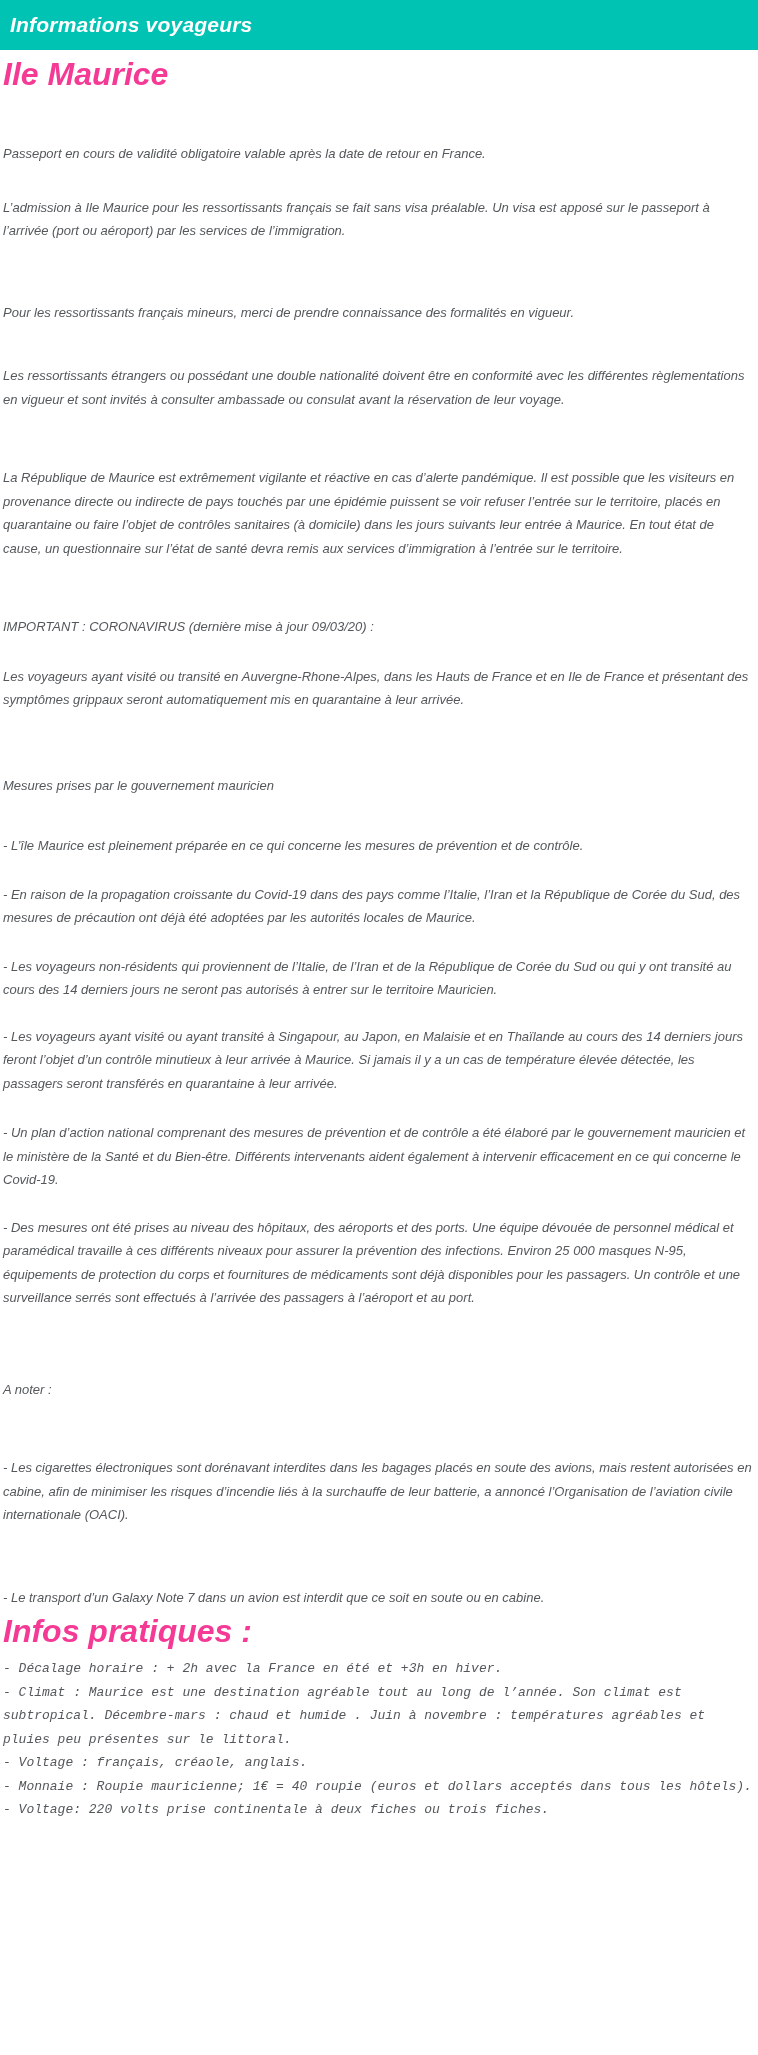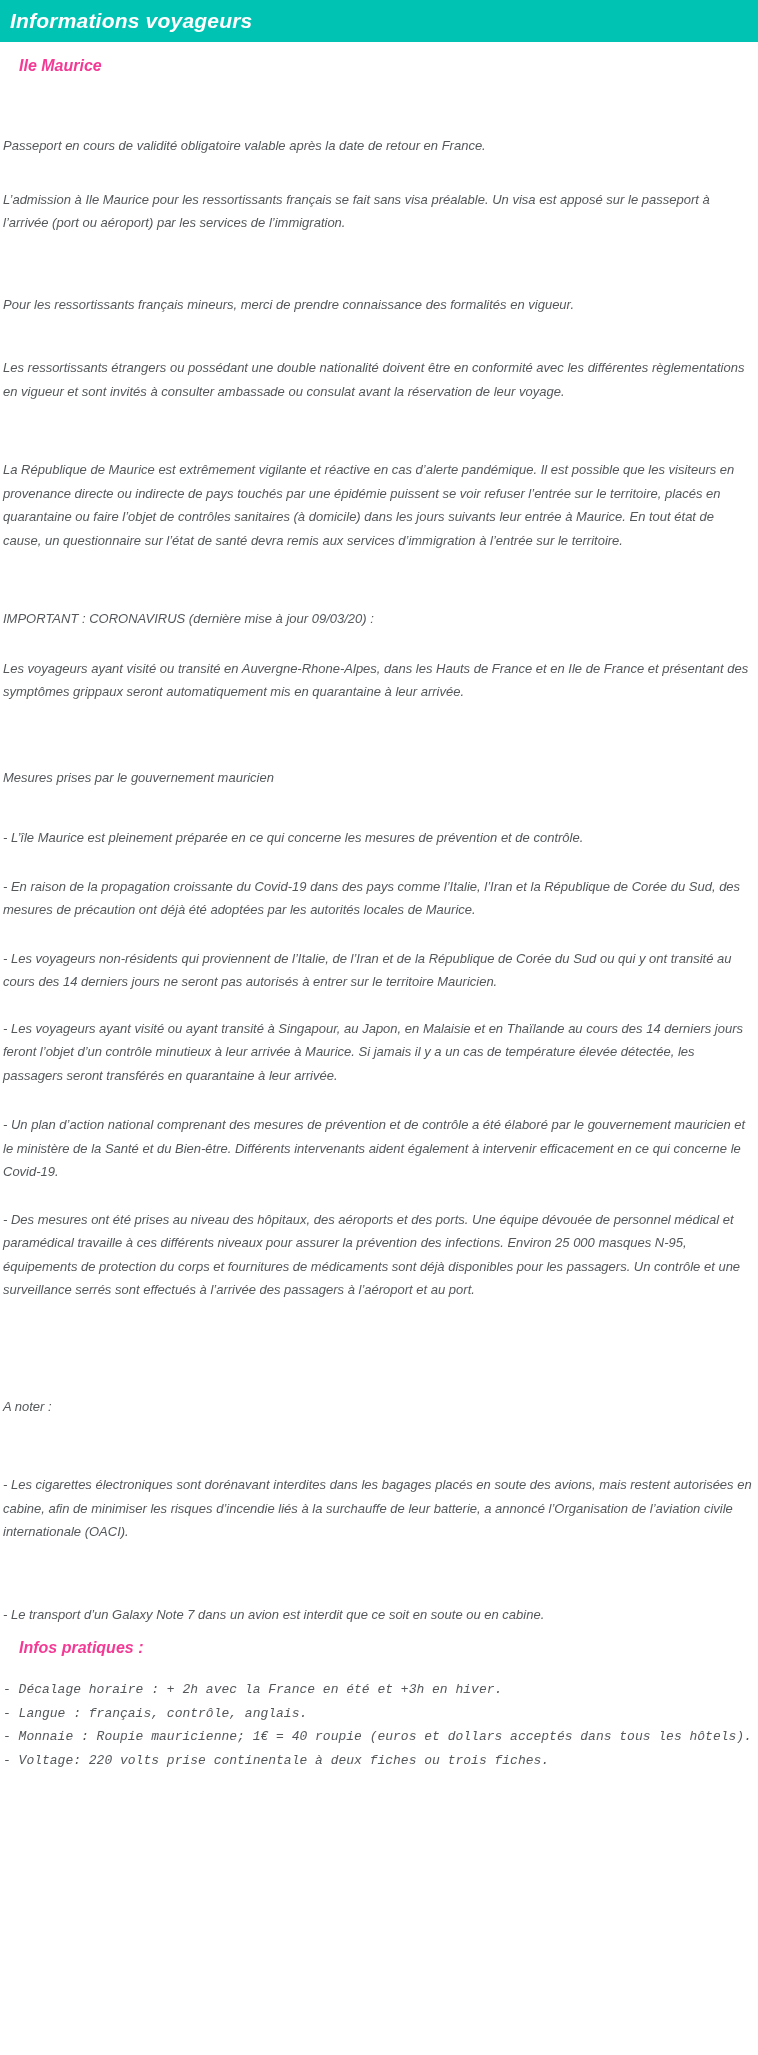--- a/index.html
+++ b/index.html
@@ -8,46 +8,46 @@
     background: #ffffff;
     width: 758px;
   }
   body {
     font-family: "Liberation Sans", sans-serif;
     font-style: italic;
     color: #54585b;
   }
   .topbar {
     background: #00c3b4;
-    height: 42px;
+    height: 50px;
     display: flex;
     align-items: center;
     padding: 0 10px;
     box-sizing: border-box;
   }
   .topbar-title {
     color: #ffffff;
     font-size: 21px;
     font-weight: 700;
     font-style: italic;
     margin: 0;
     letter-spacing: 0.2px;
   }
   .content {
     padding: 0 4px 6px 3px;
     font-size: 13px;
     line-height: 23.5px;
   }
   .section-heading {
     color: #f43a95;
-    font-size: 16px;
+    font-size: 32px;
     line-height: 28px;
     font-weight: 700;
     font-style: italic;
-    margin: 16px;
+    margin: 0;
   }
   .heading-main { margin-top: 10px; }
   .heading-infos { margin-top: 10px; }
   p { margin: 0; }
   .b { font-weight: 400; }
   .list p { margin: 0; }
 
   
   .mt8   { margin-top: 8px; }
   .mt14  { margin-top: 12px; font-family: Liberation Mono, monospace; }
@@ -57,21 +57,21 @@
   .mt25  { margin-top: 25px; }
   .mt26  { margin-top: 26px; }
   .mt30  { margin-top: 30px; }
   .mt37  { margin-top: 37px; }
   .mt40  { margin-top: 40px; }
   .mt54  { margin-top: 54px; }
   .mt55  { margin-top: 55px; }
   .mt58  { margin-top: 58px; }
   .mt59  { margin-top: 59px; }
   .mt62  { margin-top: 62px; }
-  .mt163 { margin-top: 93px; }
+  .mt163 { margin-top: 68px; }
 </style>
 </head>
 <body>
 
 <header class="topbar">
   <h1 class="topbar-title">Informations voyageurs</h1>
 </header>
 
 <main class="content">
 
@@ -95,18 +95,19 @@
   <p class="mt24 b">- Des mesures ont été prises au niveau des hôpitaux, des aéroports et des ports. Une équipe dévouée de personnel médical et paramédical travaille à ces différents niveaux pour assurer la prévention des infections. Environ 25 000 masques N-95, équipements de protection du corps et fournitures de médicaments sont déjà disponibles pour les passagers. Un contrôle et une surveillance serrés sont effectués à l’arrivée des passagers à l’aéroport et au port.</p>
 
   <p class="mt163">A noter :</p>
   <p class="mt55">- Les cigarettes électroniques sont dorénavant interdites dans les bagages placés en soute des avions, mais restent autorisées en cabine, afin de minimiser les risques d’incendie liés à la surchauffe de leur batterie, a annoncé l’Organisation de l’aviation civile internationale (OACI).</p>
   <p class="mt59">- Le transport d’un Galaxy Note 7 dans un avion est interdit que ce soit en soute ou en cabine.</p>
 
   <h2 class="section-heading heading-infos mt8">Infos pratiques :</h2>
 
   <div class="list mt14">
     <p>- Décalage horaire : + 2h avec la France en été et +3h en hiver.</p>
-    <p>- Langue : français, contrôle, anglais.</p>
+    <p>- Climat : Maurice est une destination agréable tout au long de l’année. Son climat est subtropical. Décembre-mars : chaud et humide . Juin à novembre : températures agréables et pluies peu présentes sur le littoral.</p>
+    <p>- Voltage : français, créaole, anglais.</p>
     <p>- Monnaie : Roupie mauricienne; 1€ = 40 roupie (euros et dollars acceptés dans tous les hôtels).</p>
     <p>- Voltage: 220 volts prise continentale à deux fiches ou trois fiches.</p>
   </div>
 
 </main>
 
 </body></html>

